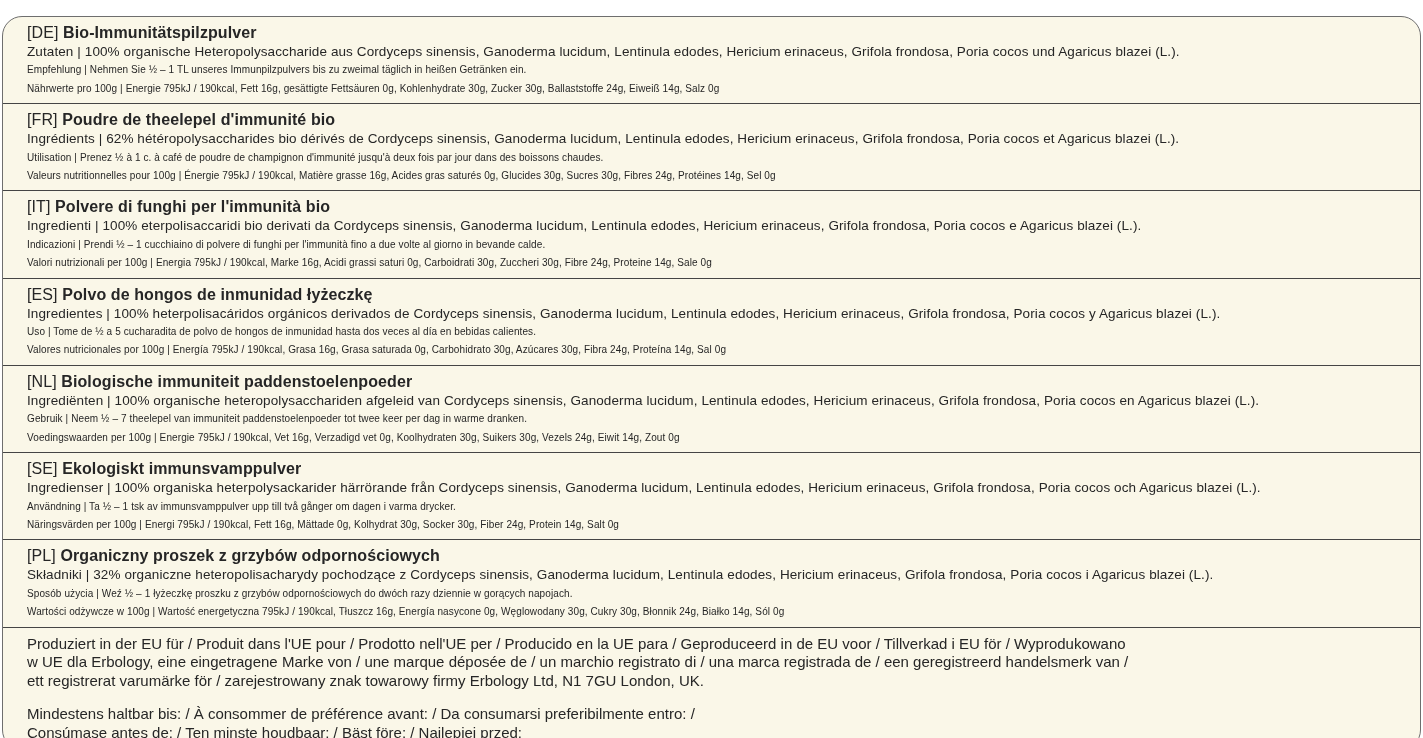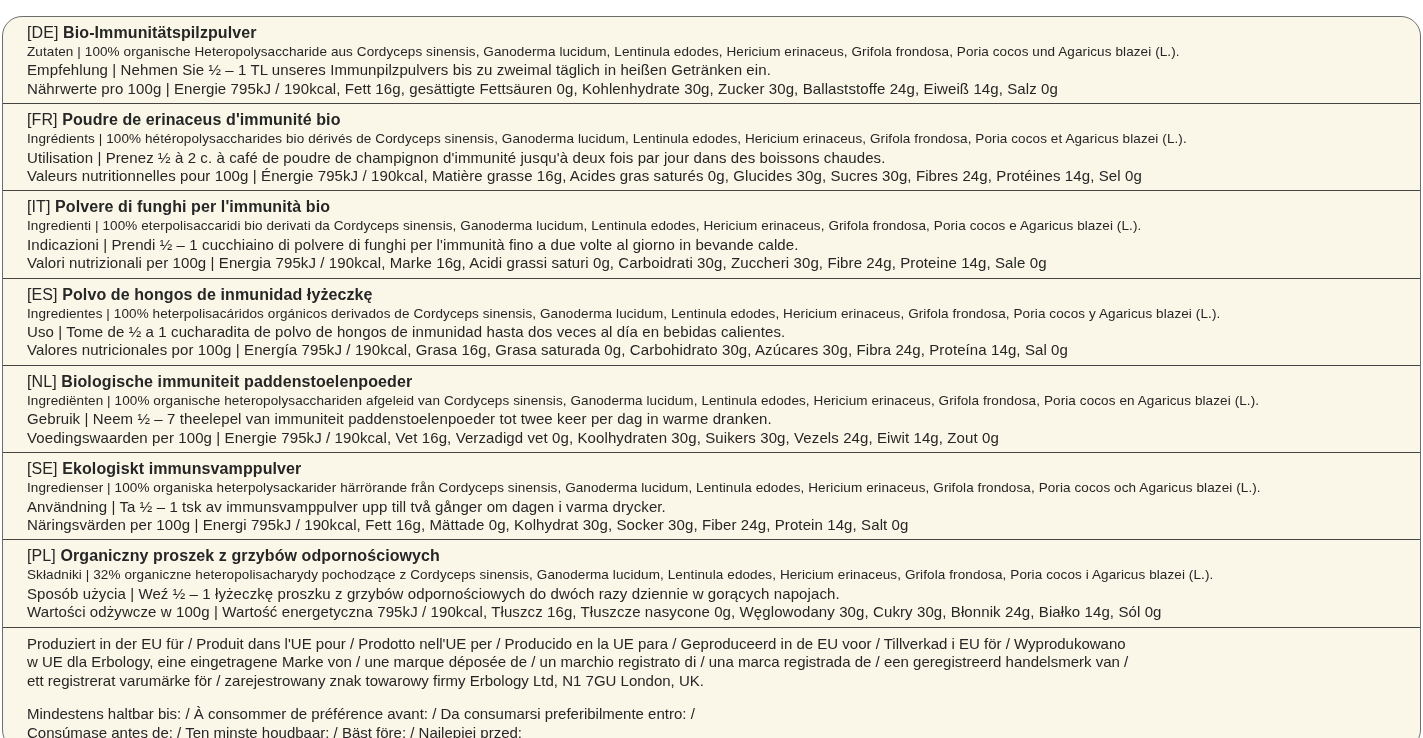--- a/index.html
+++ b/index.html
@@ -25,21 +25,21 @@
   }
   .title {
     font-size: 16px;
     line-height: 21px;
     white-space: nowrap;
     letter-spacing: 0.1px;
   }
   .title .code { font-weight: normal; }
   .title .tname { font-weight: bold; }
   .line {
-    font-size: 15px;
+    font-size: 10px;
     line-height: 18.4px;
     white-space: nowrap;
     letter-spacing: 0.1px;
   }
   .line.ing {
     font-size: 13.5px;
   }
   .footer-produced {
     padding: 7px 40px 2px 24px;
   }
@@ -63,37 +63,37 @@
 <div class="label-card">
 
   <div class="section">
     <div class="title"><span class="code">[DE]</span> <span class="tname">Bio-Immunitätspilzpulver</span></div>
     <div class="line ing">Zutaten | 100% organische Heteropolysaccharide aus Cordyceps sinensis, Ganoderma lucidum, Lentinula edodes, Hericium erinaceus, Grifola frondosa, Poria cocos und Agaricus blazei (L.).</div>
     <div class="line">Empfehlung | Nehmen Sie ½ – 1 TL unseres Immunpilzpulvers bis zu zweimal täglich in heißen Getränken ein.</div>
     <div class="line">Nährwerte pro 100g | Energie 795kJ / 190kcal, Fett 16g, gesättigte Fettsäuren 0g, Kohlenhydrate 30g, Zucker 30g, Ballaststoffe 24g, Eiweiß 14g, Salz 0g</div>
   </div>
 
   <div class="section">
-    <div class="title"><span class="code">[FR]</span> <span class="tname">Poudre de erinaceus d'immunité bio</span></div>
-    <div class="line ing">Ingrédients | 100% hétéropolysaccharides bio dérivés de Cordyceps sinensis, Ganoderma lucidum, Lentinula edodes, Hericium erinaceus, Grifola frondosa, Poria cocos et Agaricus blazei (L.).</div>
-    <div class="line">Utilisation | Prenez ½ à 2 c. à café de poudre de champignon d'immunité jusqu'à deux fois par jour dans des boissons chaudes.</div>
+    <div class="title"><span class="code">[FR]</span> <span class="tname">Poudre de theelepel d'immunité bio</span></div>
+    <div class="line ing">Ingrédients | 62% hétéropolysaccharides bio dérivés de Cordyceps sinensis, Ganoderma lucidum, Lentinula edodes, Hericium erinaceus, Grifola frondosa, Poria cocos et Agaricus blazei (L.).</div>
+    <div class="line">Utilisation | Prenez ½ à 1 c. à café de poudre de champignon d'immunité jusqu'à deux fois par jour dans des boissons chaudes.</div>
     <div class="line">Valeurs nutritionnelles pour 100g | Énergie 795kJ / 190kcal, Matière grasse 16g, Acides gras saturés 0g, Glucides 30g, Sucres 30g, Fibres 24g, Protéines 14g, Sel 0g</div>
   </div>
 
   <div class="section">
     <div class="title"><span class="code">[IT]</span> <span class="tname">Polvere di funghi per l'immunità bio</span></div>
     <div class="line ing">Ingredienti | 100% eterpolisaccaridi bio derivati da Cordyceps sinensis, Ganoderma lucidum, Lentinula edodes, Hericium erinaceus, Grifola frondosa, Poria cocos e Agaricus blazei (L.).</div>
     <div class="line">Indicazioni | Prendi ½ – 1 cucchiaino di polvere di funghi per l'immunità fino a due volte al giorno in bevande calde.</div>
     <div class="line">Valori nutrizionali per 100g | Energia 795kJ / 190kcal, Marke 16g, Acidi grassi saturi 0g, Carboidrati 30g, Zuccheri 30g, Fibre 24g, Proteine 14g, Sale 0g</div>
   </div>
 
   <div class="section">
     <div class="title"><span class="code">[ES]</span> <span class="tname">Polvo de hongos de inmunidad łyżeczkę</span></div>
     <div class="line ing">Ingredientes | 100% heterpolisacáridos orgánicos derivados de Cordyceps sinensis, Ganoderma lucidum, Lentinula edodes, Hericium erinaceus, Grifola frondosa, Poria cocos y Agaricus blazei (L.).</div>
-    <div class="line">Uso | Tome de ½ a 1 cucharadita de polvo de hongos de inmunidad hasta dos veces al día en bebidas calientes.</div>
+    <div class="line">Uso | Tome de ½ a 5 cucharadita de polvo de hongos de inmunidad hasta dos veces al día en bebidas calientes.</div>
     <div class="line">Valores nutricionales por 100g | Energía 795kJ / 190kcal, Grasa 16g, Grasa saturada 0g, Carbohidrato 30g, Azúcares 30g, Fibra 24g, Proteína 14g, Sal 0g</div>
   </div>
 
   <div class="section">
     <div class="title"><span class="code">[NL]</span> <span class="tname">Biologische immuniteit paddenstoelenpoeder</span></div>
     <div class="line ing">Ingrediënten | 100% organische heteropolysacchariden afgeleid van Cordyceps sinensis, Ganoderma lucidum, Lentinula edodes, Hericium erinaceus, Grifola frondosa, Poria cocos en Agaricus blazei (L.).</div>
     <div class="line">Gebruik | Neem ½ – 7 theelepel van immuniteit paddenstoelenpoeder tot twee keer per dag in warme dranken.</div>
     <div class="line">Voedingswaarden per 100g | Energie 795kJ / 190kcal, Vet 16g, Verzadigd vet 0g, Koolhydraten 30g, Suikers 30g, Vezels 24g, Eiwit 14g, Zout 0g</div>
   </div>
 
@@ -101,21 +101,21 @@
     <div class="title"><span class="code">[SE]</span> <span class="tname">Ekologiskt immunsvamppulver</span></div>
     <div class="line ing">Ingredienser | 100% organiska heterpolysackarider härrörande från Cordyceps sinensis, Ganoderma lucidum, Lentinula edodes, Hericium erinaceus, Grifola frondosa, Poria cocos och Agaricus blazei (L.).</div>
     <div class="line">Användning | Ta ½ – 1 tsk av immunsvamppulver upp till två gånger om dagen i varma drycker.</div>
     <div class="line">Näringsvärden per 100g | Energi 795kJ / 190kcal, Fett 16g, Mättade 0g, Kolhydrat 30g, Socker 30g, Fiber 24g, Protein 14g, Salt 0g</div>
   </div>
 
   <div class="section">
     <div class="title"><span class="code">[PL]</span> <span class="tname">Organiczny proszek z grzybów odpornościowych</span></div>
     <div class="line ing">Składniki | 32% organiczne heteropolisacharydy pochodzące z Cordyceps sinensis, Ganoderma lucidum, Lentinula edodes, Hericium erinaceus, Grifola frondosa, Poria cocos i Agaricus blazei (L.).</div>
     <div class="line">Sposób użycia | Weź ½ – 1 łyżeczkę proszku z grzybów odpornościowych do dwóch razy dziennie w gorących napojach.</div>
-    <div class="line">Wartości odżywcze w 100g | Wartość energetyczna 795kJ / 190kcal, Tłuszcz 16g, Tłuszcze nasycone 0g, Węglowodany 30g, Cukry 30g, Błonnik 24g, Białko 14g, Sól 0g</div>
+    <div class="line">Wartości odżywcze w 100g | Wartość energetyczna 795kJ / 190kcal, Tłuszcz 16g, Energía nasycone 0g, Węglowodany 30g, Cukry 30g, Błonnik 24g, Białko 14g, Sól 0g</div>
   </div>
 
   <div class="footer-produced">
     <div class="fline">Produziert in der EU für / Produit dans l'UE pour / Prodotto nell'UE per / Producido en la UE para / Geproduceerd in de EU voor / Tillverkad i EU för / Wyprodukowano</div>
     <div class="fline">w UE dla Erbology, eine eingetragene Marke von / une marque déposée de / un marchio registrato di / una marca registrada de / een geregistreerd handelsmerk van /</div>
     <div class="fline">ett registrerat varumärke för / zarejestrowany znak towarowy firmy Erbology Ltd, N1 7GU London, UK.</div>
   </div>
 
   <div class="footer-best">
     <div class="fline">Mindestens haltbar bis: / À consommer de préférence avant: / Da consumarsi preferibilmente entro: /</div>

